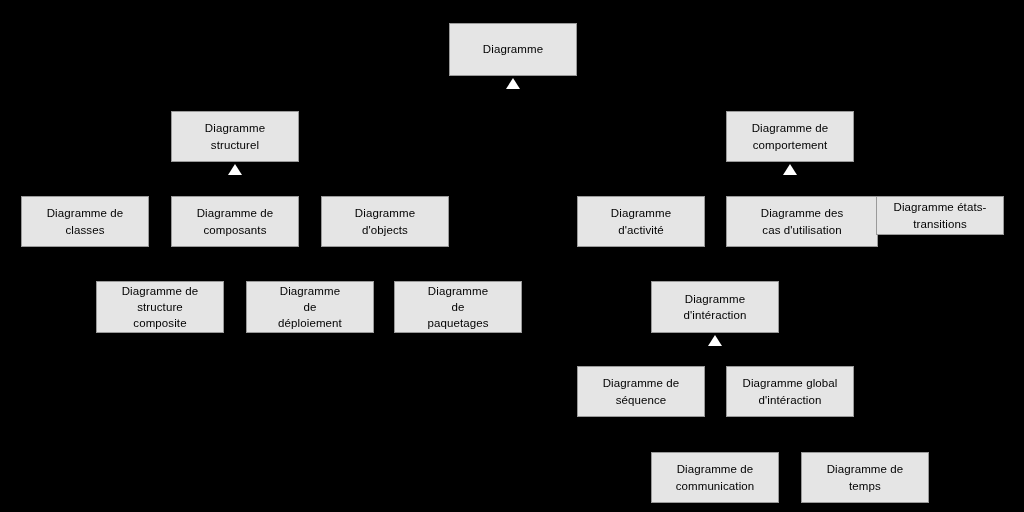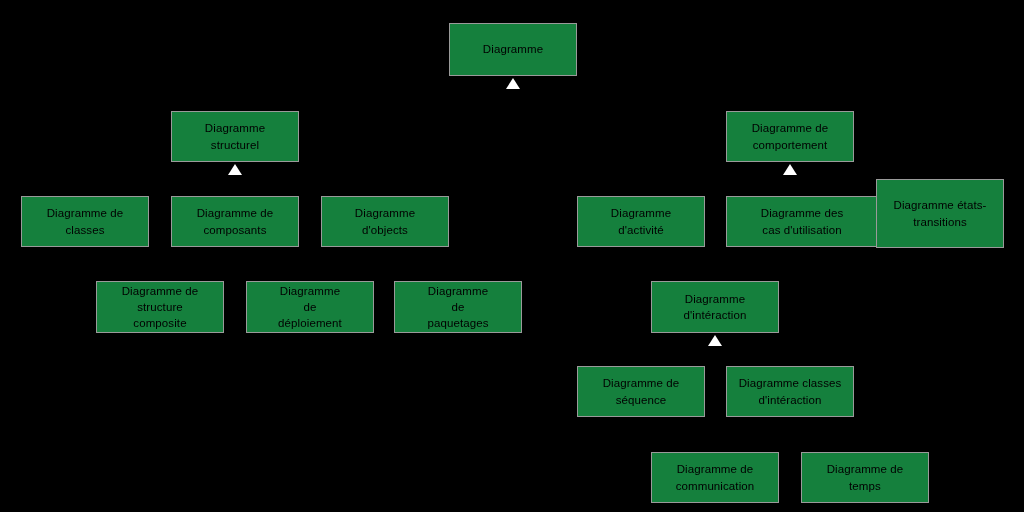--- a/index.html
+++ b/index.html
@@ -12,21 +12,21 @@
     position: relative;
     width: 1024px;
     height: 512px;
     background: #000000;
     overflow: hidden;
     font-family: "Liberation Sans", "DejaVu Sans", sans-serif;
   }
   .node {
     position: absolute;
     box-sizing: border-box;
-    background: #15803d;
+    background: #e5e5e5;
     border: 1px solid #9a9a9a;
     color: #000000;
     display: flex;
     align-items: center;
     justify-content: center;
     text-align: center;
     font-size: 11.5px;
     line-height: 1.42;
     letter-spacing: 0.1px;
     padding: 2px 4px;
@@ -53,36 +53,36 @@
     <div class="node" style="left: 21px; top: 196px; width: 128px; height: 51px;">Diagramme de
 classes</div>
     <div class="node" style="left: 171px; top: 196px; width: 128px; height: 51px;">Diagramme de
 composants</div>
     <div class="node" style="left: 321px; top: 196px; width: 128px; height: 51px;">Diagramme
 d'objects</div>
     <div class="node" style="left: 577px; top: 196px; width: 128px; height: 51px;">Diagramme
 d'activité</div>
     <div class="node" style="left: 726px; top: 196px; width: 152px; height: 51px;">Diagramme des
 cas d'utilisation</div>
-    <div class="node" style="left: 876px; top: 179px; width: 128px; height: 69px;">Diagramme états-
+    <div class="node" style="left: 876px; top: 196px; width: 128px; height: 39px;">Diagramme états-
 transitions</div>
     <div class="node" style="left: 96px; top: 281px; width: 128px; height: 52px;">Diagramme de
 structure
 composite</div>
     <div class="node" style="left: 246px; top: 281px; width: 128px; height: 52px;">Diagramme
 de
 déploiement</div>
     <div class="node" style="left: 394px; top: 281px; width: 128px; height: 52px;">Diagramme
 de
 paquetages</div>
     <div class="node" style="left: 651px; top: 281px; width: 128px; height: 52px;">Diagramme
 d'intéraction</div>
     <div class="node" style="left: 577px; top: 366px; width: 128px; height: 51px;">Diagramme de
 séquence</div>
-    <div class="node" style="left: 726px; top: 366px; width: 128px; height: 51px;">Diagramme classes
+    <div class="node" style="left: 726px; top: 366px; width: 128px; height: 51px;">Diagramme global
 d'intéraction</div>
     <div class="node" style="left: 651px; top: 452px; width: 128px; height: 51px;">Diagramme de
 communication</div>
     <div class="node" style="left: 801px; top: 452px; width: 128px; height: 51px;">Diagramme de
 temps</div>
     <div class="arrow" style="left: 506px; top: 78px;"></div>
     <div class="arrow" style="left: 228px; top: 164px;"></div>
     <div class="arrow" style="left: 783px; top: 164px;"></div>
     <div class="arrow" style="left: 708px; top: 335px;"></div>
   </div>

